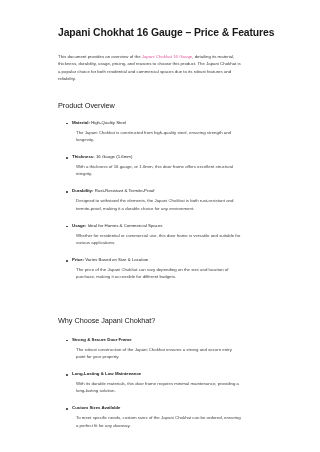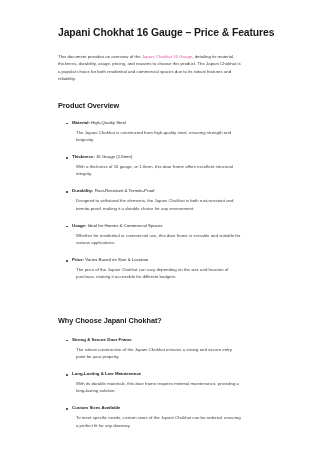--- a/index.html
+++ b/index.html
@@ -50,21 +50,21 @@
     text-decoration: none;
   }
 
   .section {
     margin: 0 0 16px 0;
   }
 
   .section-title {
     font-size: 7.3px;
     line-height: 10px;
-    font-weight: 700;
+    font-weight: 400;
     color: #1a1a1a;
     letter-spacing: -0.05px;
     margin: 0 0 9px 0;
   }
 
   .section-why .section-title {
     margin-bottom: 11px;
     margin-top: 35px;
   }
 

